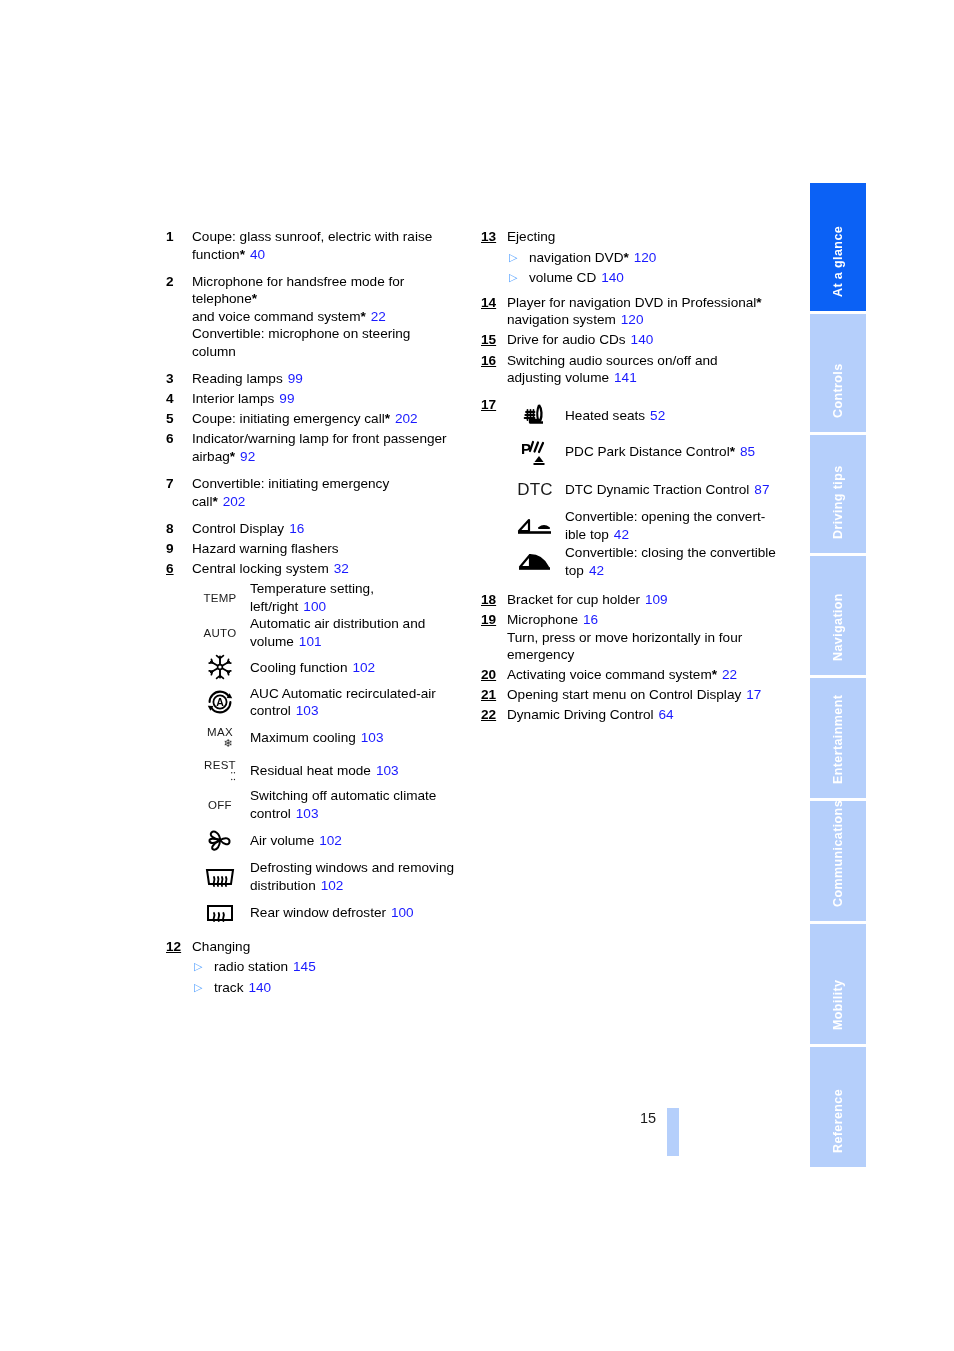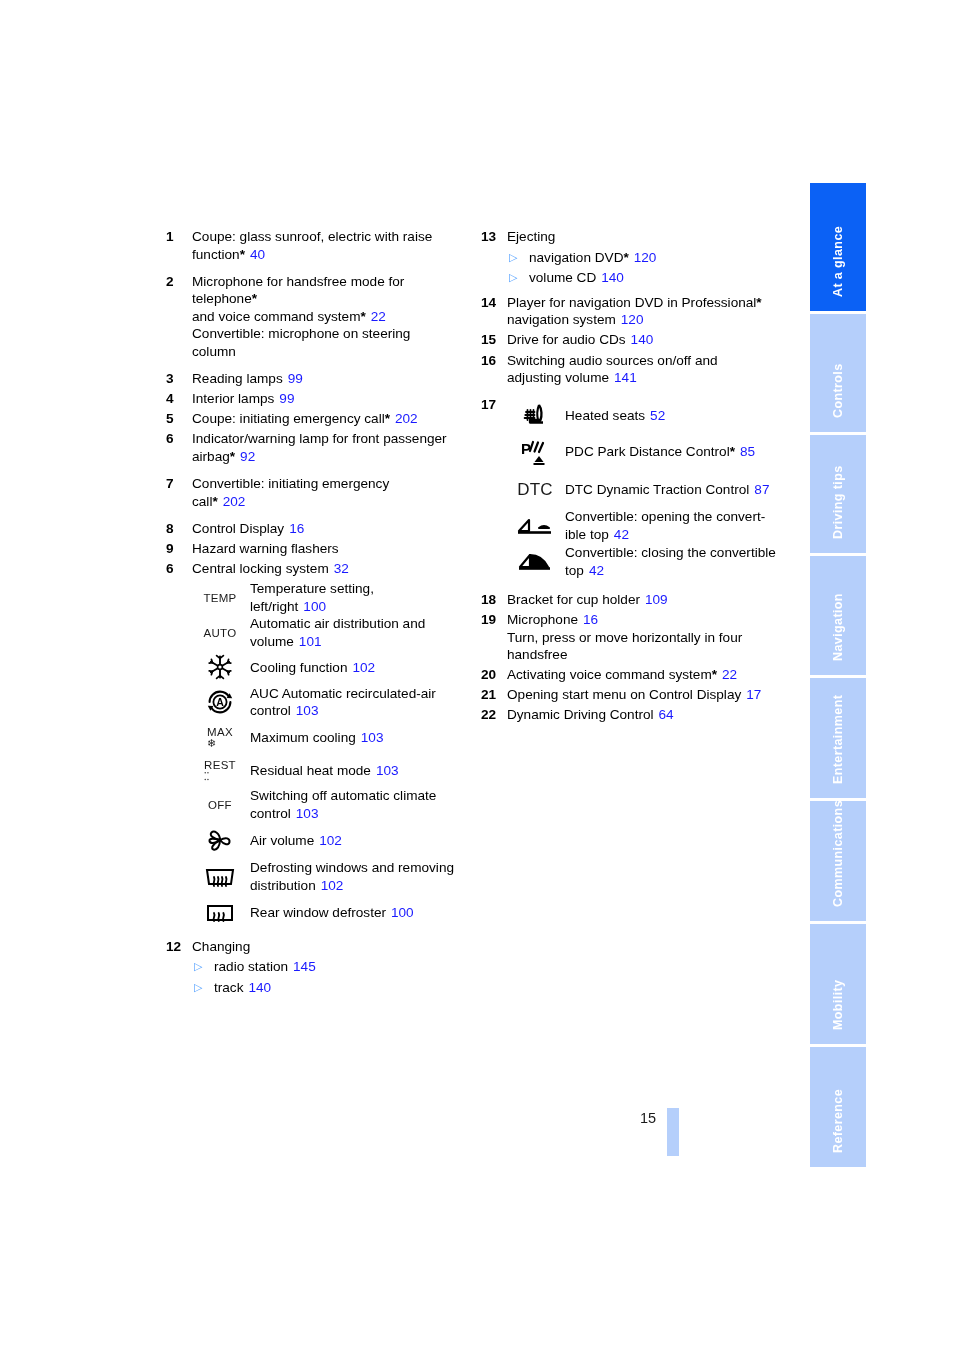--- a/index.html
+++ b/index.html
@@ -95,21 +95,21 @@
     margin-bottom: 2.5px;
   }
   .entry-num {
     font-weight: bold;
     width: 26px;
     min-width: 26px;
     text-align: left;
     font-size: 13.6px;
     line-height: 17.6px;
   }
-  .entry-num.wide { width: 26px; }
+  .entry-num.wide { width: 26px; text-decoration: underline; }
   .entry-text {
     flex: 1;
     line-height: 17.6px;
   }
   .pg {
     color: #1a1aff;
     margin-left: 5px;
   }
   .star {
     font-weight: bold;
@@ -152,21 +152,21 @@
   }
   .iconrow-text {
     flex: 1;
     line-height: 17.6px;
     padding-left: 2px;
   }
   .txt-icon {
     font-size: 11.5px;
     letter-spacing: 0.3px;
     color: #1a1a1a;
-    text-align: left;
+    text-align: right;
     line-height: 12px;
   }
   .txt-icon .sub2 {
     display: block;
     font-size: 11px;
     line-height: 11px;
   }
   svg { display: block; }
 </style>
 </head>
@@ -591,21 +591,21 @@
       <div class="entry-text">
         <span>Bracket for cup holder</span><span class="pg">109</span>
       </div>
     </div>
 
     <div class="entry">
       <div class="entry-num wide">19</div>
       <div class="entry-text">
         <span>Microphone</span><span class="pg">16</span><br>
         <span>Turn, press or move horizontally in four</span><br>
-        <span>handsfree</span>
+        <span>emergency</span>
       </div>
     </div>
 
     <div class="entry">
       <div class="entry-num wide">20</div>
       <div class="entry-text">
         <span>Activating voice command system</span><span class="star">*</span><span class="pg">22</span>
       </div>
     </div>
 

